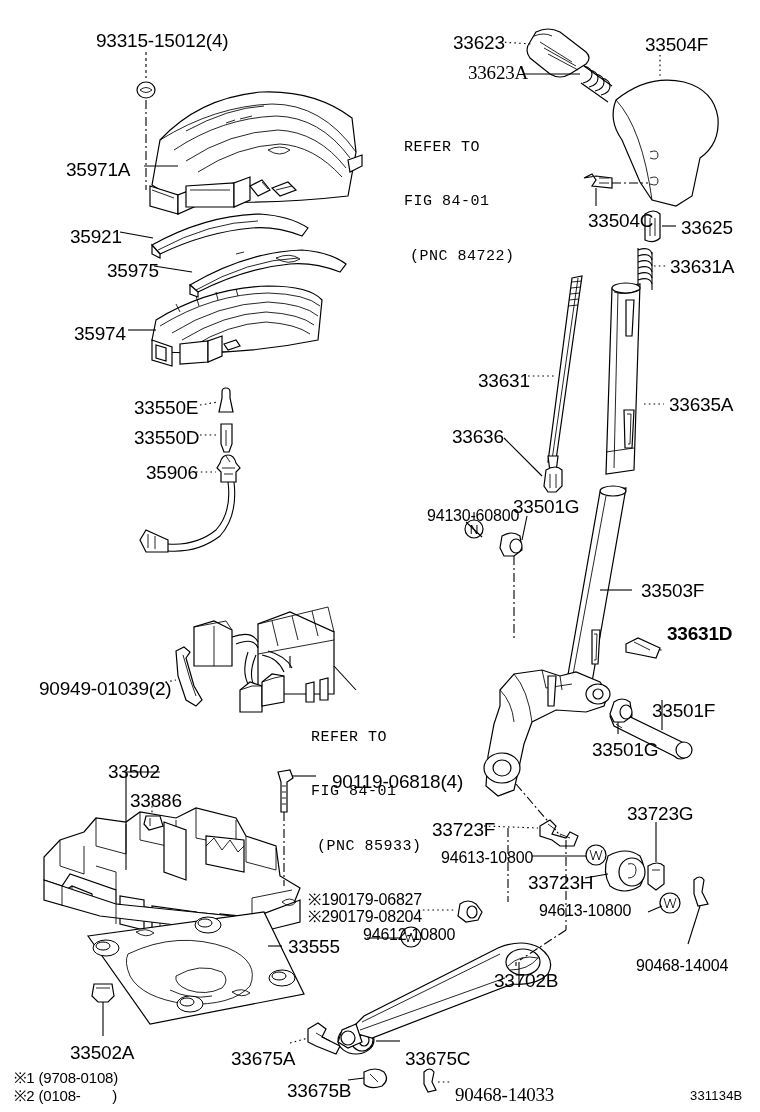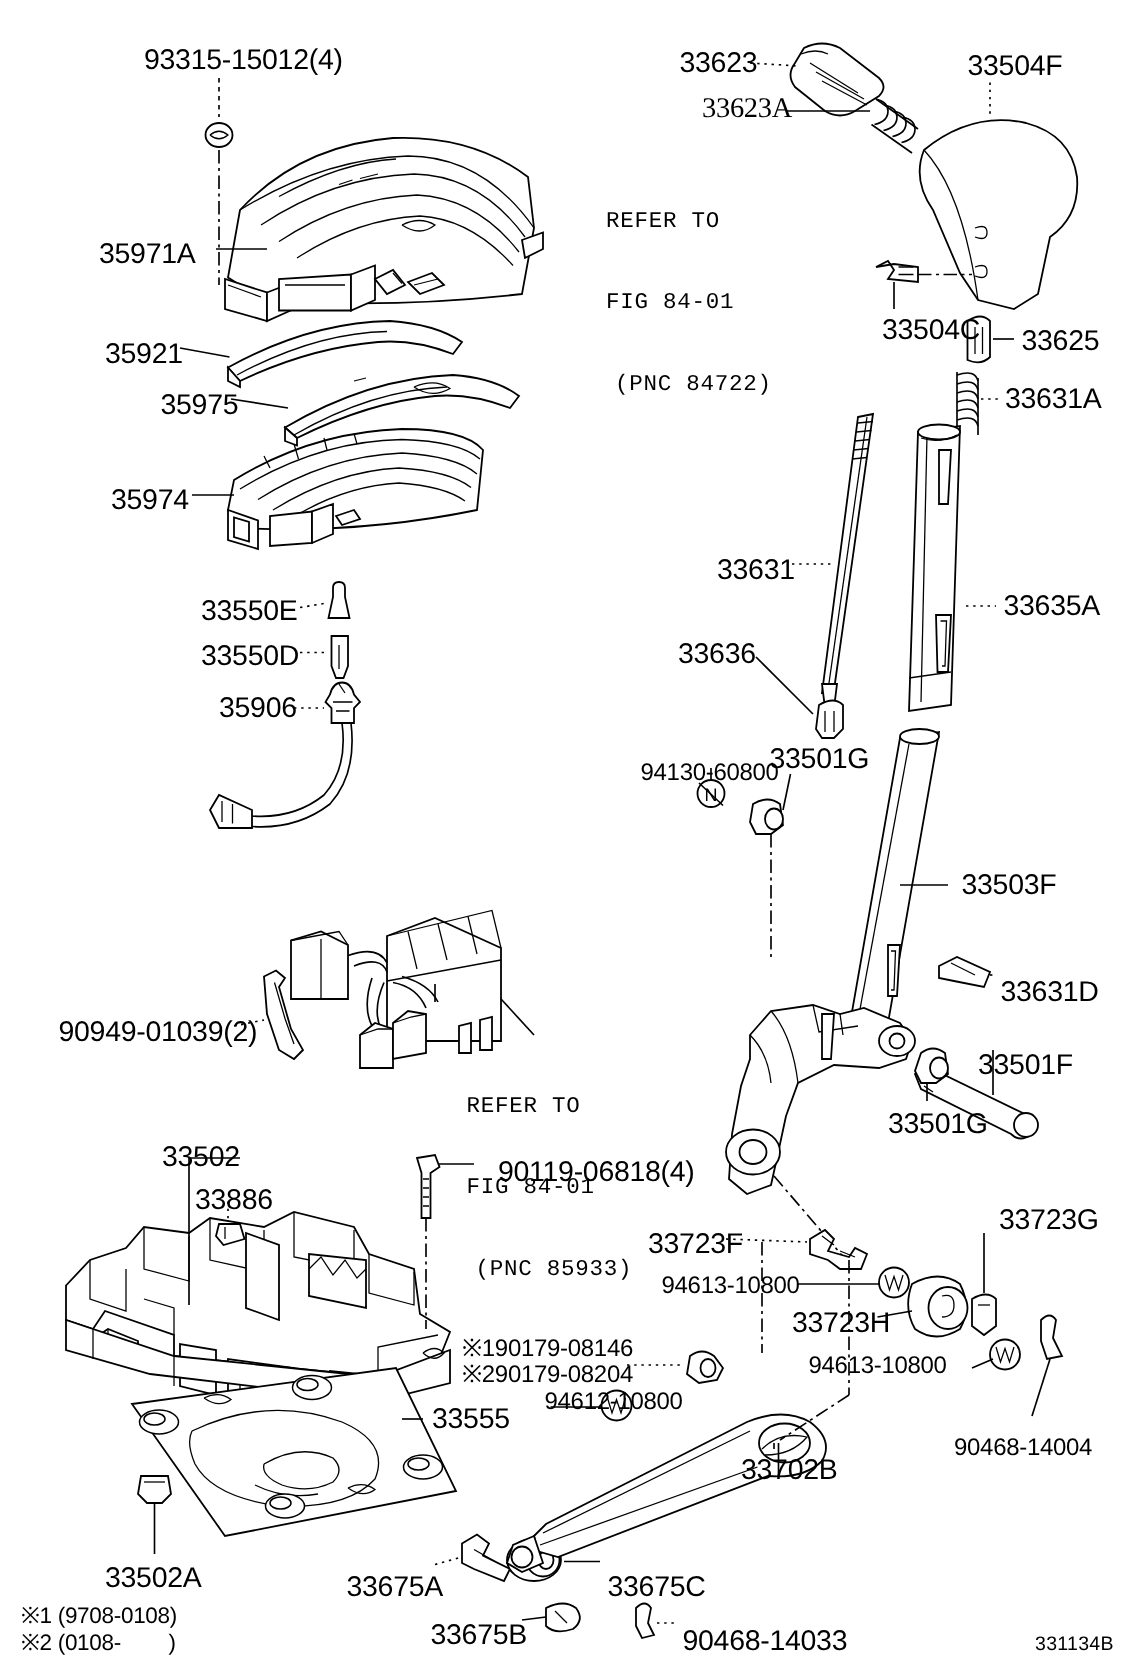--- a/index.html
+++ b/index.html
@@ -436,47 +436,47 @@
   <div class="lbl" style="left:70px;top:227px;">35921</div>
   <div class="lbl" style="left:107px;top:261px;">35975</div>
   <div class="lbl" style="left:74px;top:324px;">35974</div>
   <div class="lbl" style="left:134px;top:398px;">33550E</div>
   <div class="lbl" style="left:134px;top:428px;">33550D</div>
   <div class="lbl" style="left:146px;top:463px;">35906</div>
   <div class="lbl" style="left:39px;top:679px;">90949-01039(2)</div>
   <div class="lbl" style="left:108px;top:762px;">33502</div>
   <div class="lbl" style="left:130px;top:791px;">33886</div>
   <div class="lbl" style="left:318px;top:772px;margin-left:14px;">90119-06818(4)</div>
-  <div class="lbl small" style="left:308px;top:892px;">※190179-08146</div>
+  <div class="lbl small" style="left:308px;top:892px;">※190179-06827</div>
   <div class="lbl small" style="left:308px;top:909px;">※290179-08204</div>
   <div class="lbl small" style="left:363px;top:927px;">94612-10800</div>
   <div class="lbl" style="left:288px;top:937px;">33555</div>
   <div class="lbl" style="left:70px;top:1043px;">33502A</div>
   <div class="lbl" style="left:231px;top:1049px;">33675A</div>
   <div class="lbl" style="left:405px;top:1049px;">33675C</div>
   <div class="lbl" style="left:287px;top:1081px;">33675B</div>
-  <div class="lbl" style="left:455px;top:1085px;">90468-14033</div>
+  <div class="lbl" style="left:455px;top:1085px;font-family:Liberation Serif, serif;">90468-14033</div>
 
   <div class="lbl" style="left:453px;top:33px;">33623</div>
   <div class="lbl" style="left:468px;top:63px;font-family:Liberation Serif, serif;">33623A</div>
   <div class="lbl" style="left:645px;top:35px;">33504F</div>
   <div class="lbl" style="left:588px;top:211px;">33504C</div>
   <div class="lbl" style="left:681px;top:218px;">33625</div>
   <div class="lbl" style="left:670px;top:257px;">33631A</div>
   <div class="lbl" style="left:478px;top:371px;">33631</div>
   <div class="lbl" style="left:669px;top:395px;">33635A</div>
   <div class="lbl" style="left:452px;top:427px;">33636</div>
   <div class="lbl small" style="left:427px;top:508px;">94130-60800</div>
   <div class="lbl" style="left:513px;top:497px;">33501G</div>
   <div class="lbl" style="left:641px;top:581px;">33503F</div>
-  <div class="lbl" style="left:667px;top:652px;">33631D</div>
+  <div class="lbl" style="left:667px;top:624px;font-weight:bold;">33631D</div>
   <div class="lbl" style="left:652px;top:701px;">33501F</div>
   <div class="lbl" style="left:592px;top:740px;">33501G</div>
   <div class="lbl" style="left:432px;top:820px;">33723F</div>
-  <div class="lbl" style="left:627px;top:804px;margin-left:39px;">33723G</div>
+  <div class="lbl" style="left:627px;top:804px;">33723G</div>
   <div class="lbl small" style="left:441px;top:850px;">94613-10800</div>
   <div class="lbl" style="left:528px;top:873px;">33723H</div>
   <div class="lbl small" style="left:539px;top:903px;">94613-10800</div>
   <div class="lbl small" style="left:636px;top:958px;">90468-14004</div>
   <div class="lbl" style="left:494px;top:971px;">33702B</div>
 
   <div class="lbl mono" style="left:404px;top:102px;">
     <div>REFER TO</div>
     <div>FIG 84-01</div>
     <div style="padding-left:6px;">(PNC 84722)</div>

